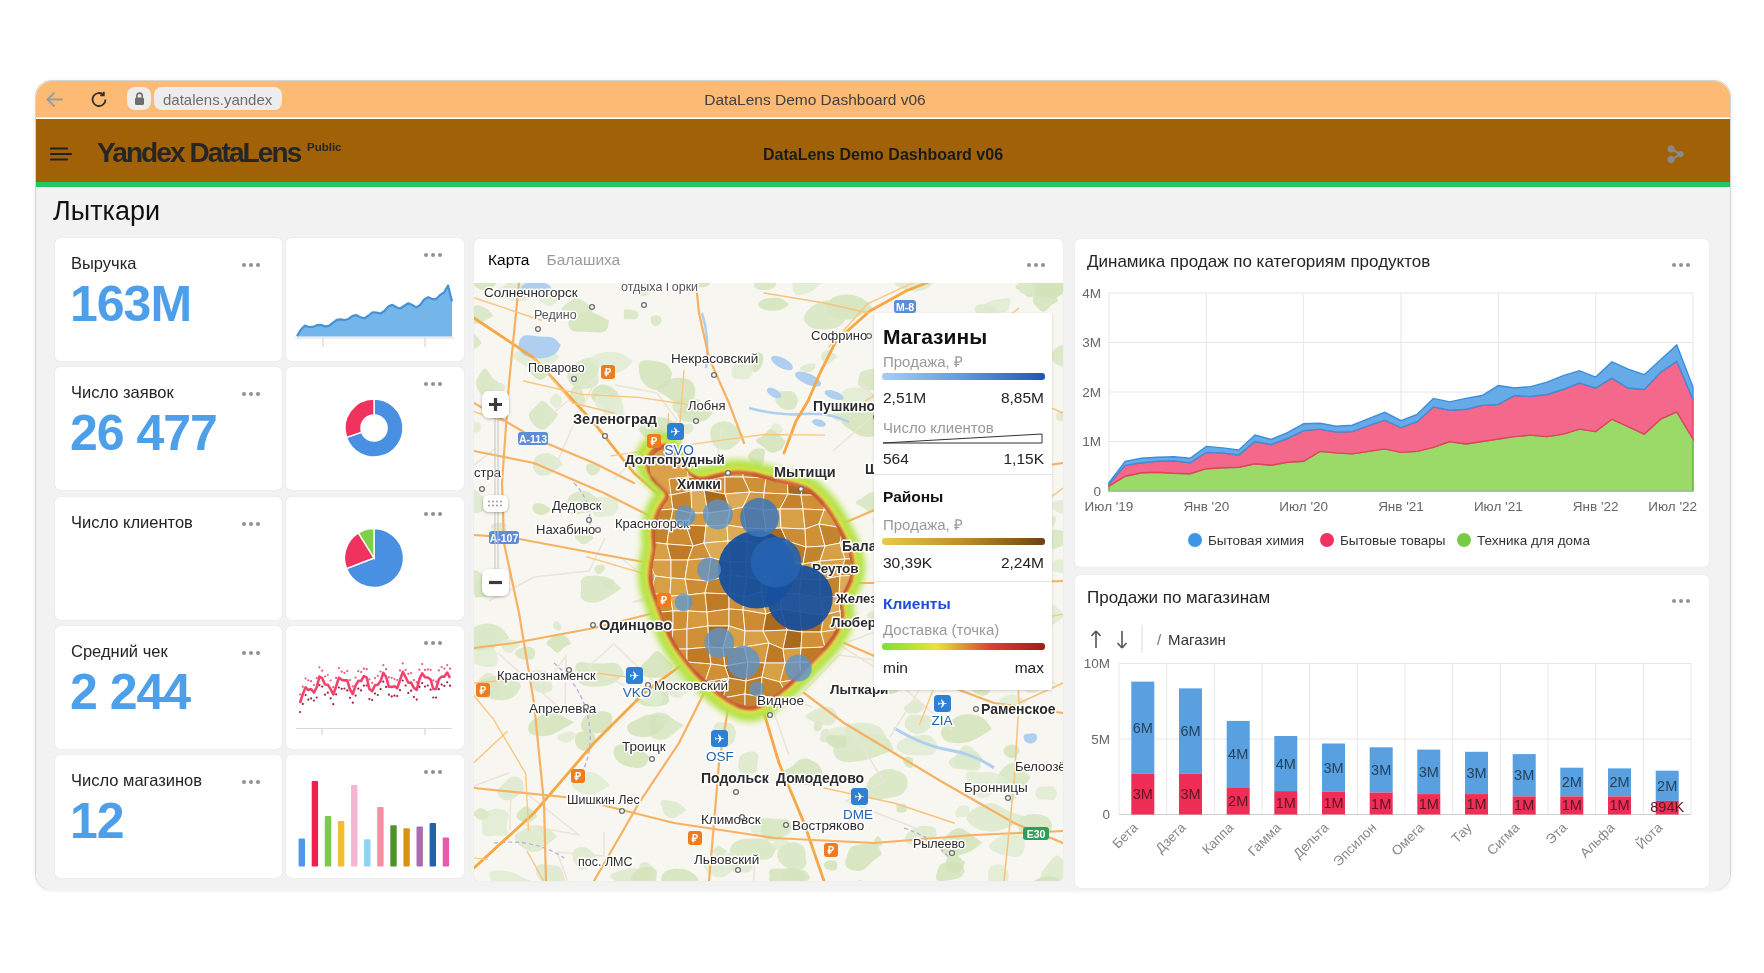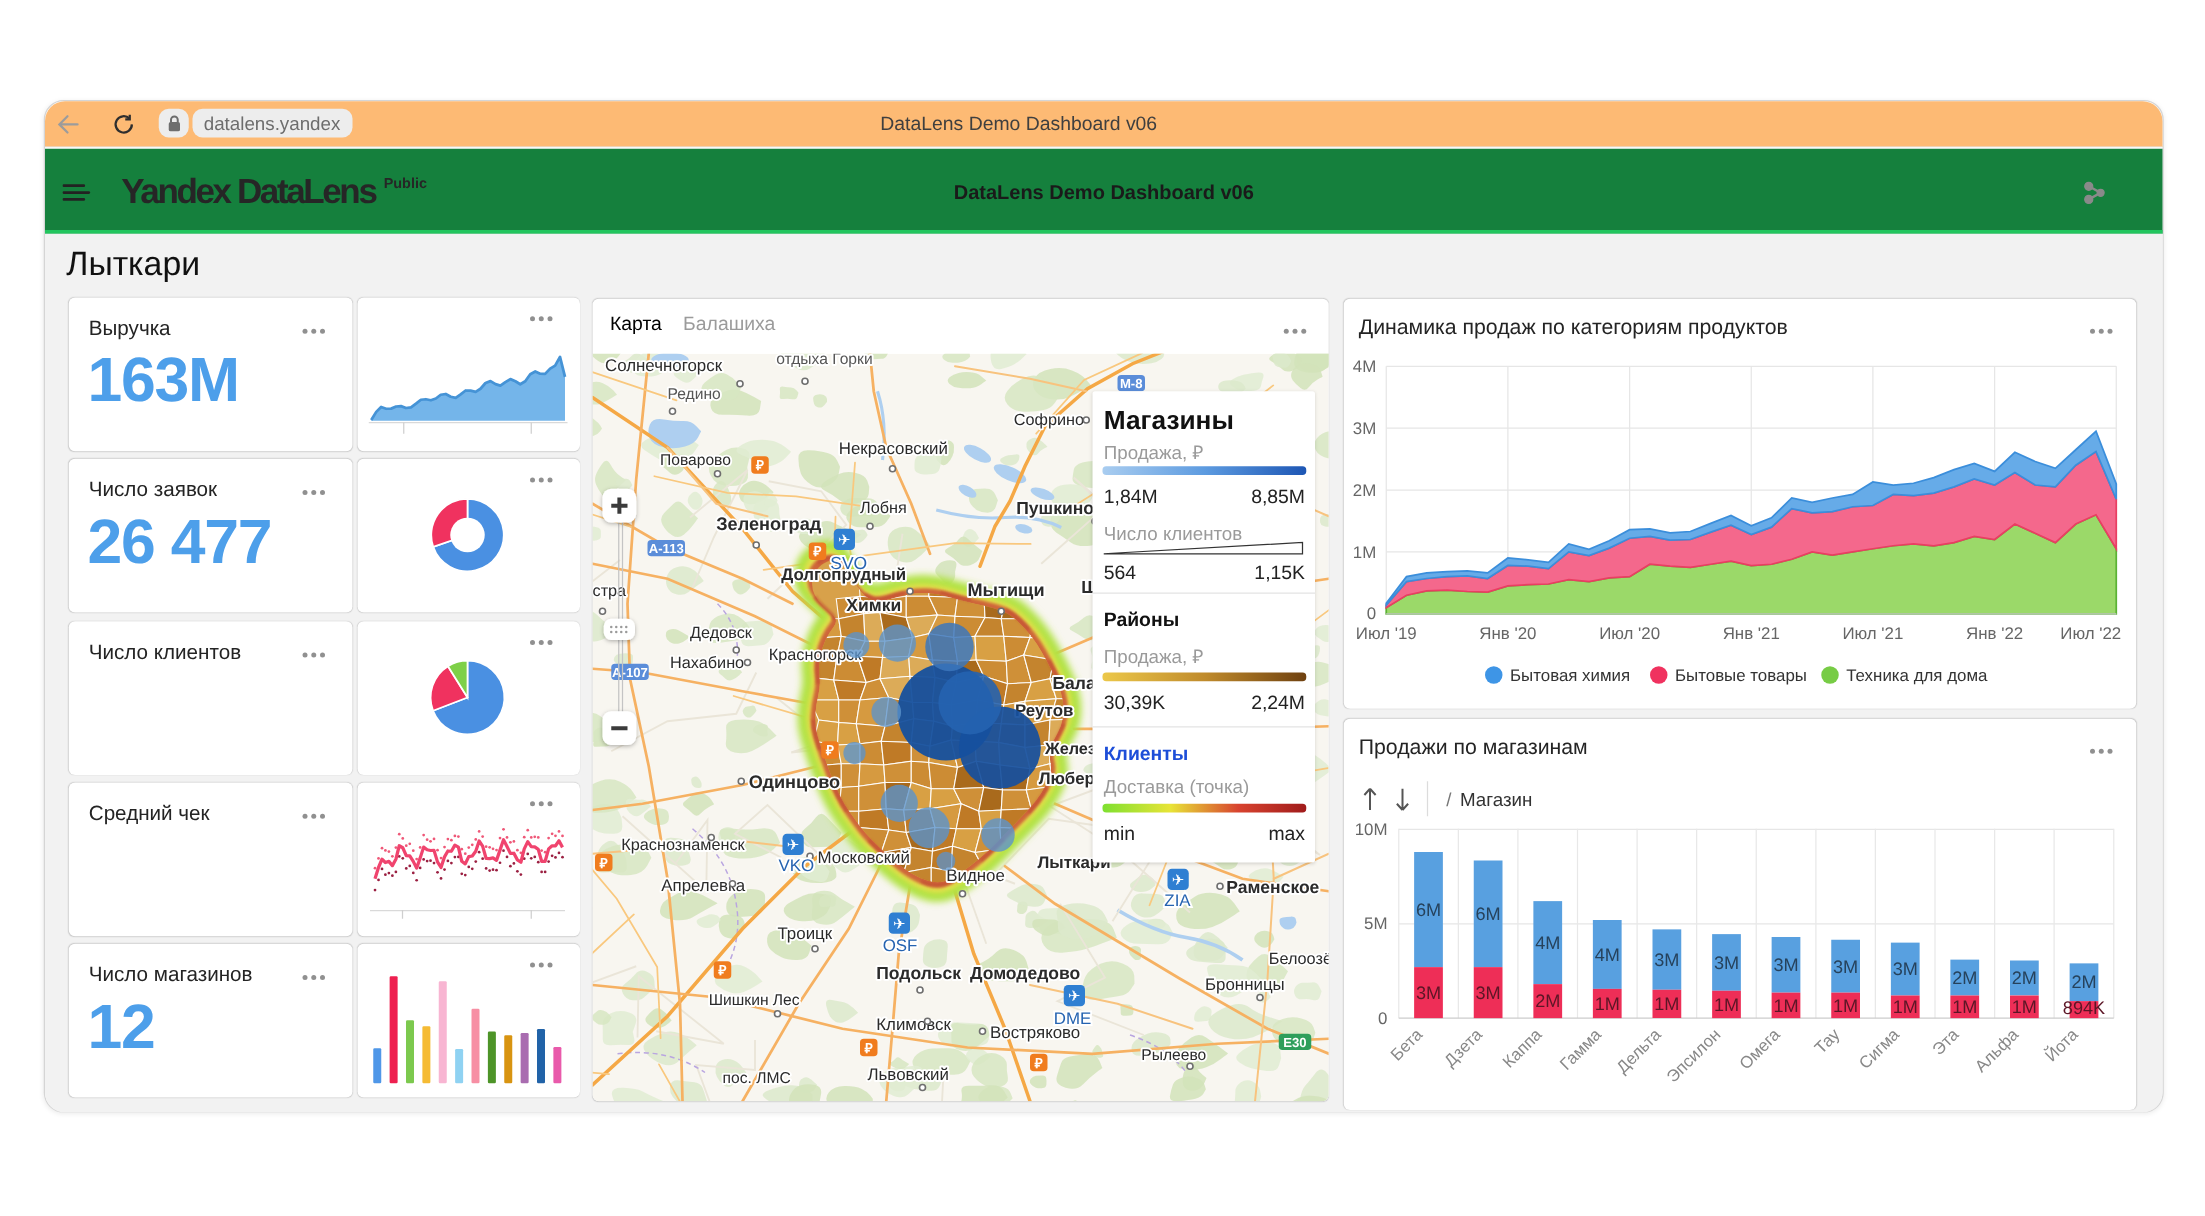--- a/index.html
+++ b/index.html
@@ -2,21 +2,21 @@
 <html><head><meta charset="utf-8"><style>
 *{margin:0;padding:0;box-sizing:border-box;font-family:"Liberation Sans",sans-serif;}
 html,body{width:1764px;height:973px;background:#fff;overflow:hidden;}
 .win{position:absolute;left:35px;top:80px;width:1696px;height:810px;background:#fff;
  border:1px solid #d5d5d5;border-radius:16px;box-shadow:0 1px 4px rgba(0,0,0,.08);}
 .chrome{position:absolute;left:0;top:0;width:100%;height:37px;border-bottom:1px solid #e4e4e4;
  border-radius:16px 16px 0 0;background:#fdba74;}
 .chip{position:absolute;background:#ededed;border-radius:8px;}
 .urltext{position:absolute;left:127px;top:10px;font-size:15px;color:#6d6d6d;}
 .tabtitle{position:absolute;left:0;top:10px;width:1558px;text-align:center;font-size:15.5px;color:#3f3f3f;}
-.apphead{position:absolute;left:0;top:38px;width:100%;height:68px;background:#15803d;border-bottom:3px solid #22c55e;}
+.apphead{position:absolute;left:0;top:38px;width:100%;height:68px;background:#a16207;border-bottom:5px solid #22c55e;}
 .logo{position:absolute;left:61px;top:20px;line-height:1;font-size:28px;font-weight:bold;color:#262626;letter-spacing:-1.9px;}
 .pub{position:absolute;left:271px;top:23px;line-height:1;font-size:11.5px;font-weight:bold;color:#262626;}
 .htitle{position:absolute;left:0;top:28px;line-height:1;width:100%;text-align:center;font-size:16px;font-weight:bold;color:#1a1a1a;}
 .dash{position:absolute;left:0;top:106px;width:1694px;height:703px;background:#f2f2f2;border-radius:0 0 16px 16px;}
 .h1{position:absolute;left:17px;top:9px;font-size:27px;color:#111;}
 .card{position:absolute;background:#fff;border-radius:5px;box-shadow:0 0 1px rgba(0,0,0,.18);}
 .ctitle{position:absolute;left:16px;top:16px;font-size:16.5px;color:#242424;}
 .cval{position:absolute;left:15px;top:37px;font-size:50px;font-weight:bold;color:#4d9fea;letter-spacing:-1px;}
 .dots{position:absolute;width:26px;height:10px;}
 .dots i{position:absolute;top:3px;width:4px;height:4px;border-radius:50%;background:#909090;}
@@ -99,20 +99,21 @@
         <i></i>
       </div>
 </div>
 <div class="card" style="left:19px;top:545px;width:227px;height:123px">
  <div class="ctitle">Средний чек</div>
  <div class="dots" style="right:14px;top:22px">
         <i></i>
         <i></i>
         <i></i>
       </div>
+ <div class="cval">2 244</div>
 </div>
 <div class="card" style="left:19px;top:674px;width:227px;height:123px">
  <div class="ctitle">Число магазинов</div>
  <div class="dots" style="right:14px;top:22px">
         <i></i>
         <i></i>
         <i></i>
       </div>
  <div class="cval">12</div>
 </div>
@@ -965,21 +966,21 @@
 <g filter="url(#sh)">
           <rect x="8" y="286" width="27" height="27" rx="7" fill="#fff"></rect>
         </g>
 <path d="M15 299.5 h13" stroke="#3b3b3b" stroke-width="3.2"></path>
 
 </svg>
 <div class="leg" style="left:400px;top:74px;width:178px;height:377px;border-radius:2px">
 <div style="position:absolute;left:9px;top:12px;font-weight:bold;font-size:21px;color:#111">Магазины</div>
 <div style="position:absolute;left:9px;top:38px;color:#9a9a9a">Продажа, ₽</div>
 <div class="bar" style="position:absolute;left:8px;top:60px;width:163px;background:linear-gradient(90deg,#a9cdf0,#5d9be0,#1d56b4)"></div>
-<div style="position:absolute;left:9px;top:76px;font-size:15.5px">1,84M</div>
+<div style="position:absolute;left:9px;top:76px;font-size:15.5px">2,51M</div>
 <div style="position:absolute;right:8px;top:76px;font-size:15.5px">8,85M</div>
 <div style="position:absolute;left:9px;top:106px;color:#9a9a9a">Число клиентов</div>
 <svg style="position:absolute;left:8px;top:120px" width="163" height="14">
           <polygon points="1,10 160,1 160,10" fill="#fff" stroke="#333" stroke-width="1"></polygon>
         </svg>
 <div style="position:absolute;left:9px;top:137px;font-size:15.5px">564</div>
 <div style="position:absolute;right:8px;top:137px;font-size:15.5px">1,15K</div>
 <div style="position:absolute;left:0;top:161px;width:100%;border-top:1px solid #e4e4e4"></div>
 <div style="position:absolute;left:9px;top:175px;font-weight:bold;font-size:15.5px;color:#111">Районы</div>
 <div style="position:absolute;left:9px;top:201px;color:#9a9a9a">Продажа, ₽</div>

